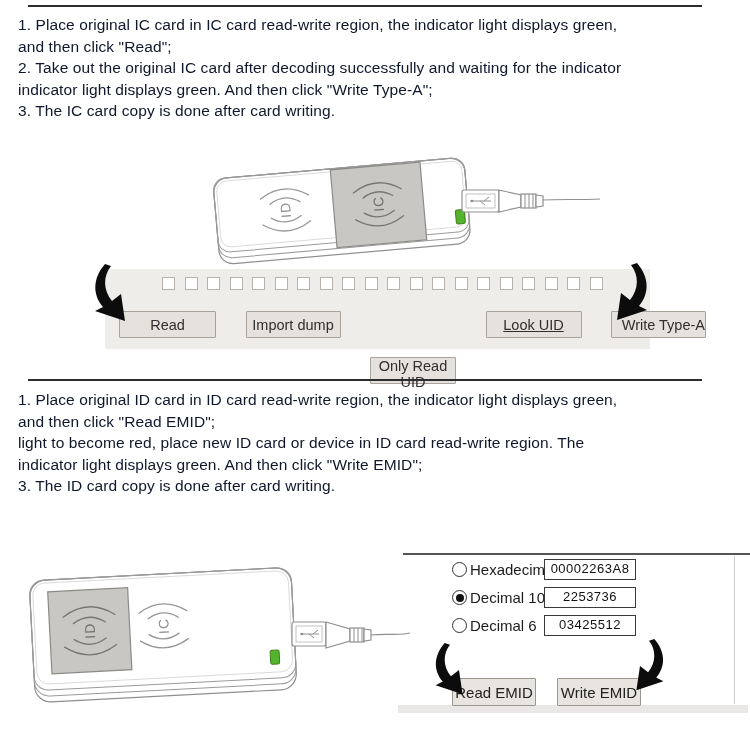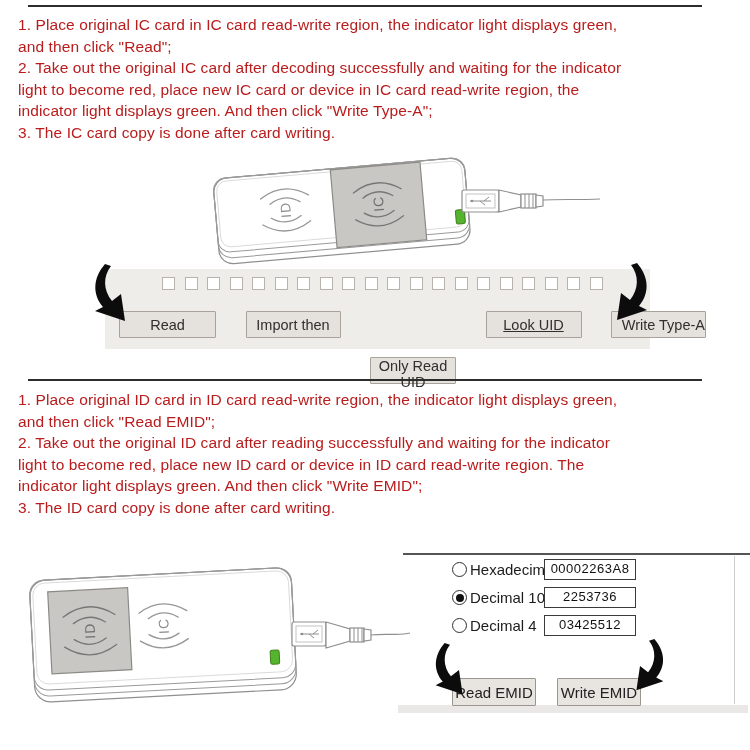--- a/index.html
+++ b/index.html
@@ -2,21 +2,21 @@
 <html><head>
 <meta charset="utf-8">
 <style>
   html,body{margin:0;padding:0;background:#ffffff;}
   .page{position:relative;width:750px;height:750px;background:#ffffff;overflow:hidden;
         font-family:"Liberation Sans",sans-serif;}
   .rule{position:absolute;height:2px;background:#2d2d2d;}
   .rule-top{left:28px;top:5px;width:674px;}
   .rule-mid{left:28px;top:379px;width:674px;}
   .instructions{position:absolute;left:18px;width:720px;}
-  .iline{font-size:15.5px;line-height:21.5px;color:#b91c1c;white-space:nowrap;letter-spacing:.1px;}
+  .iline{font-size:15.5px;line-height:21.5px;color:#0f172a;white-space:nowrap;letter-spacing:.1px;}
   .block1{top:14px;}
   .block2{top:389px;}
   .device{position:absolute;}
   .device-top{left:158px;top:150px;}
   .device-bottom{left:12px;top:548px;}
   
   .toolbar{position:absolute;left:105px;top:269px;width:545px;height:80px;background:#efedea;}
   .cbrow{position:absolute;left:57px;top:8px;display:flex;gap:9.5px;}
   .cb{width:13px;height:13px;box-sizing:border-box;background:#ffffff;border:1px solid #b9b3ad;}
   .btnrow{position:absolute;left:14px;top:42px;width:587px;display:flex;justify-content:space-between;}
@@ -55,21 +55,20 @@
   <div class="rule rule-top"></div>
 
   <div class="instructions block1">
 
       <div class="iline">1. Place original IC card in IC card read-write region, the indicator light displays green,</div>
 
       <div class="iline">and then click "Read";</div>
 
       <div class="iline">2. Take out the original IC card after decoding successfully and waiting for the indicator</div>
 
-      <div class="iline">light to become red, place new IC card or device in IC card read-write region, the</div>
 
       <div class="iline">indicator light displays green. And then click "Write Type-A";</div>
 
       <div class="iline">3. The IC card copy is done after card writing.</div>
     </div>
 
   <svg class="device device-top" width="445" height="122" viewBox="0 0 445 122">
     <g transform="rotate(-5 230 60)">
       <rect x="58" y="14" width="252" height="86" rx="14" fill="#ffffff" stroke="#8f8f8f" stroke-width="1.2"></rect>
       <rect x="58" y="14" width="252" height="80" rx="13" fill="none" stroke="#9a9a9a" stroke-width="1"></rect>
@@ -145,21 +144,21 @@
         <span class="cb"></span>
 
         <span class="cb"></span>
 
         <span class="cb"></span>
       </div>
     <div class="btnrow">
 
         <button class="tbtn">Read</button>
 
-        <button class="tbtn">Import then</button>
+        <button class="tbtn">Import dump</button>
 
         <button class="tbtn">Only Read UID</button>
 
         <button class="tbtn">Look UID</button>
 
         <button class="tbtn">Write Type-A</button>
       </div>
   </div>
 
   <svg class="arrow" style="left:91px;top:263px;" width="40" height="60" viewBox="0 0 40 60">
@@ -172,21 +171,20 @@
   </svg>
 
   <div class="rule rule-mid"></div>
 
   <div class="instructions block2">
 
       <div class="iline">1. Place original ID card in ID card read-write region, the indicator light displays green,</div>
 
       <div class="iline">and then click "Read EMID";</div>
 
-      <div class="iline">2. Take out the original ID card after reading successfully and waiting for the indicator</div>
 
       <div class="iline">light to become red, place new ID card or device in ID card read-write region. The</div>
 
       <div class="iline">indicator light displays green. And then click "Write EMID";</div>
 
       <div class="iline">3. The ID card copy is done after card writing.</div>
     </div>
 
   <svg class="device device-bottom" width="400" height="168" viewBox="0 0 400 168">
     <g transform="rotate(-3 150 85)">
@@ -240,21 +238,21 @@
         <div class="radio-row">
           <span class="radio on">
             <span class="dot"></span>
           </span>
           <span class="rlabel">Decimal 10</span>
           <span class="rfield">2253736</span>
         </div>
 
         <div class="radio-row">
           <span class="radio"></span>
-          <span class="rlabel">Decimal 4</span>
+          <span class="rlabel">Decimal 6</span>
           <span class="rfield">03425512</span>
         </div>
       </div>
 
     <div class="emid-btns">
 
         <button class="ebtn">Read EMID</button>
 
         <button class="ebtn">Write EMID</button>
       </div>

